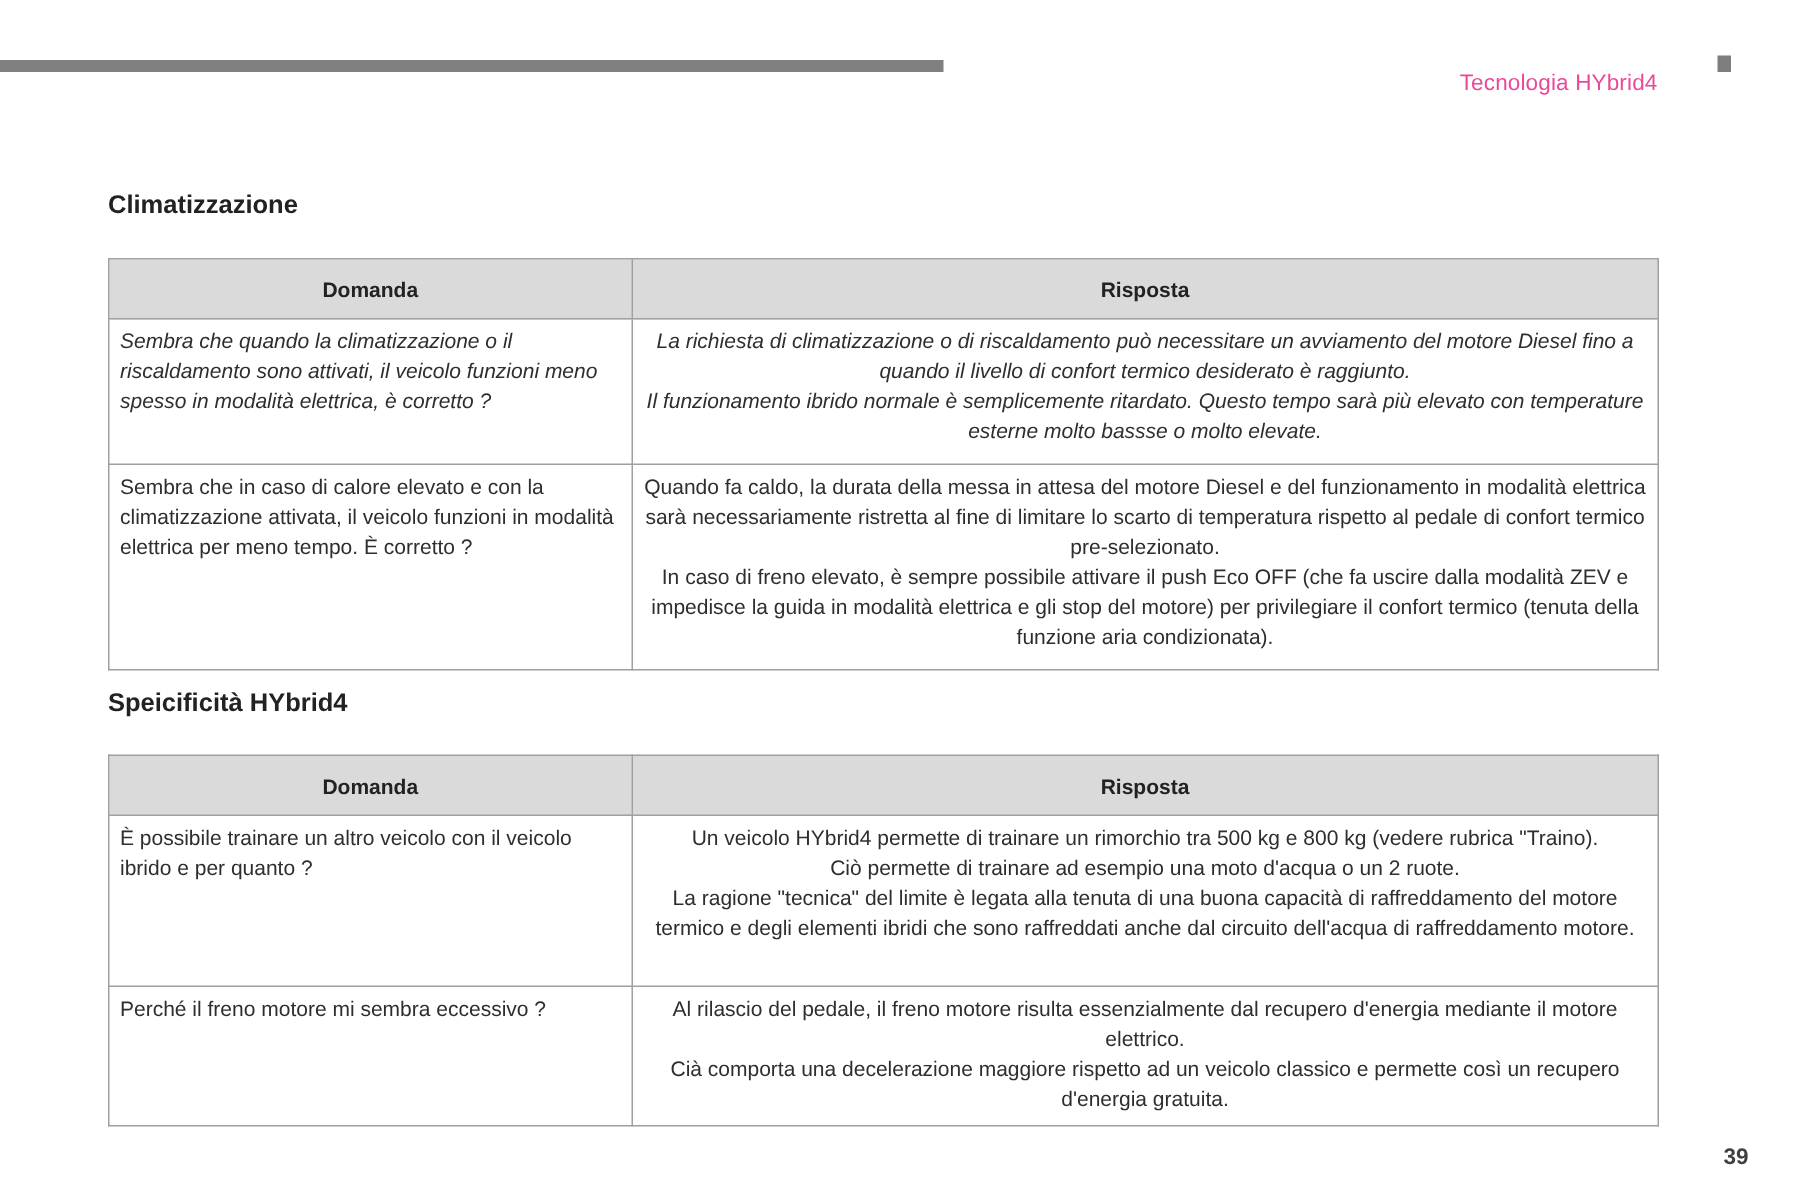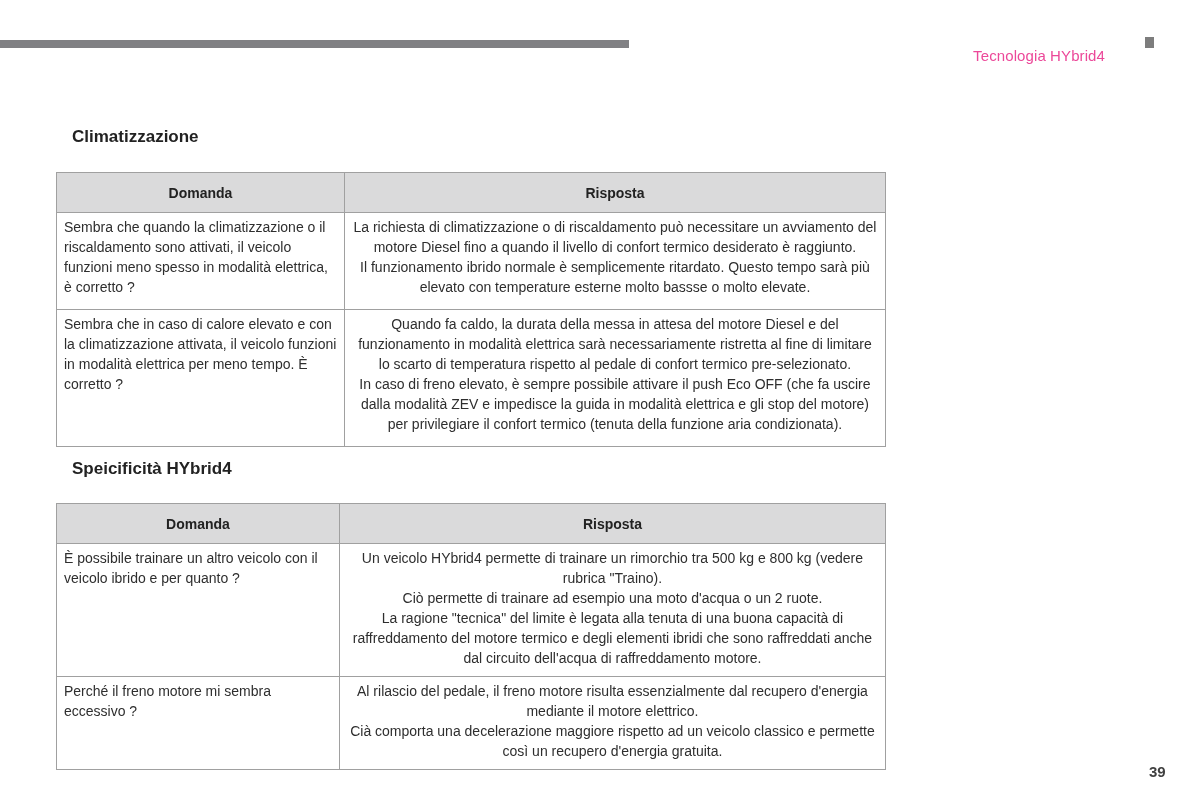--- a/index.html
+++ b/index.html
@@ -41,22 +41,22 @@
     }
     .section-title {
       position: absolute;
       left: 72px;
       font-size: 17px;
       font-weight: bold;
       color: #222222;
     }
     .faq-table {
       position: absolute;
-      left: 56px;
-      width: 830px;
+      left: 72px;
+      width: 1034px;
       border-collapse: collapse;
       font-size: 14px;
       line-height: 20px;
       color: #2e2e2e;
       border-radius: 20px;
     }
     .faq-table th, .faq-table td {
       border: 1.5px solid #a0a0a0;
       vertical-align: top;
     }
@@ -94,21 +94,21 @@
 <h2 class="section-title" style="top:127px;">Climatizzazione</h2>
 
 <table class="faq-table" style="top:172px;">
   <thead>
     <tr>
       <th class="col-q">Domanda</th>
       <th class="col-a">Risposta</th>
     </tr>
   </thead>
   <tbody>
-    <tr style="height:97px;">
+    <tr style="height:97px;font-style:italic;">
       <td>Sembra che quando la climatizzazione o il riscaldamento sono attivati, il veicolo funzioni meno spesso in modalità elettrica, è corretto ?</td>
       <td>
         <span class="answer-line">La richiesta di climatizzazione o di riscaldamento può necessitare un avviamento del motore Diesel fino a quando il livello di confort termico desiderato è raggiunto.</span>
         <span class="answer-line">Il funzionamento ibrido normale è semplicemente ritardato. Questo tempo sarà più elevato con temperature esterne molto bassse o molto elevate.</span>
       </td>
     </tr>
     <tr style="height:137px;">
       <td>Sembra che in caso di calore elevato e con la climatizzazione attivata, il veicolo funzioni in modalità elettrica per meno tempo. È corretto ?</td>
       <td>
         <span class="answer-line">Quando fa caldo, la durata della messa in attesa del motore Diesel e del funzionamento in modalità elettrica sarà necessariamente ristretta al fine di limitare lo scarto di temperatura rispetto al pedale di confort termico pre-selezionato.</span>

